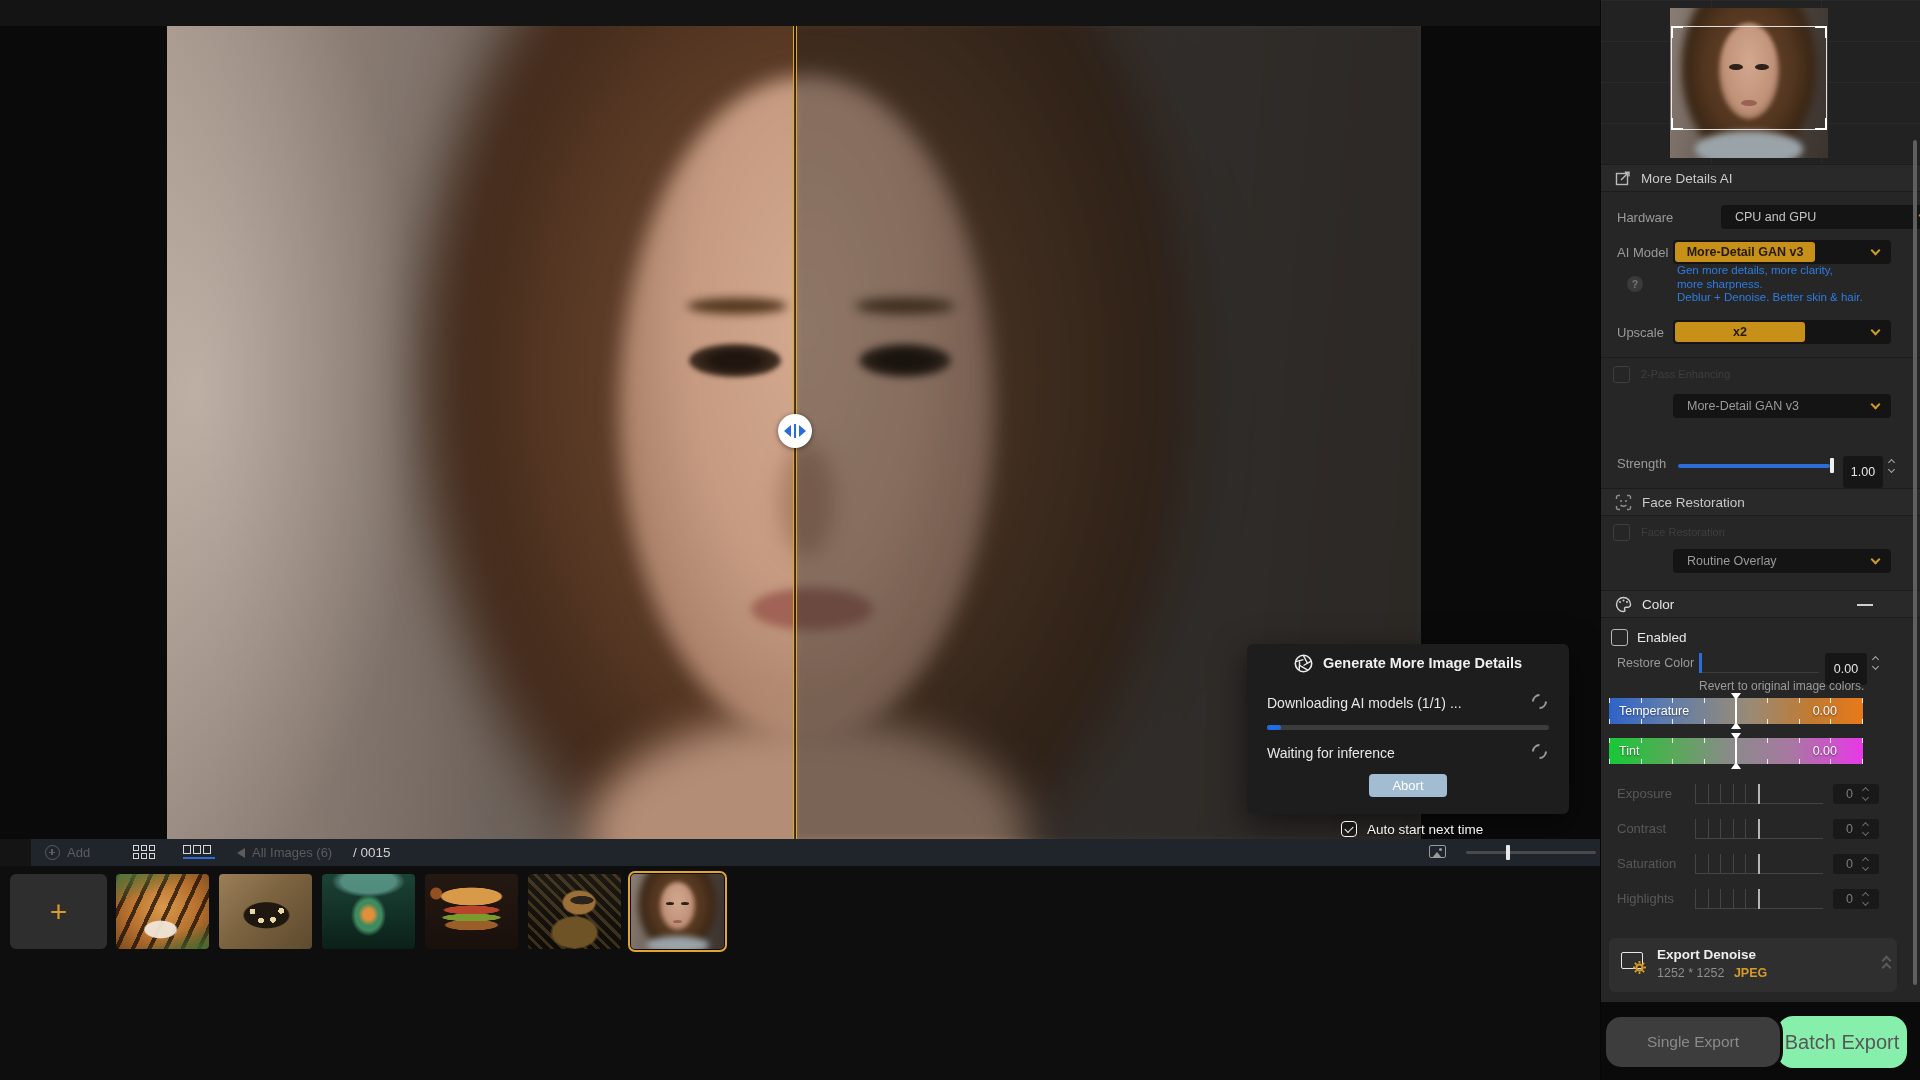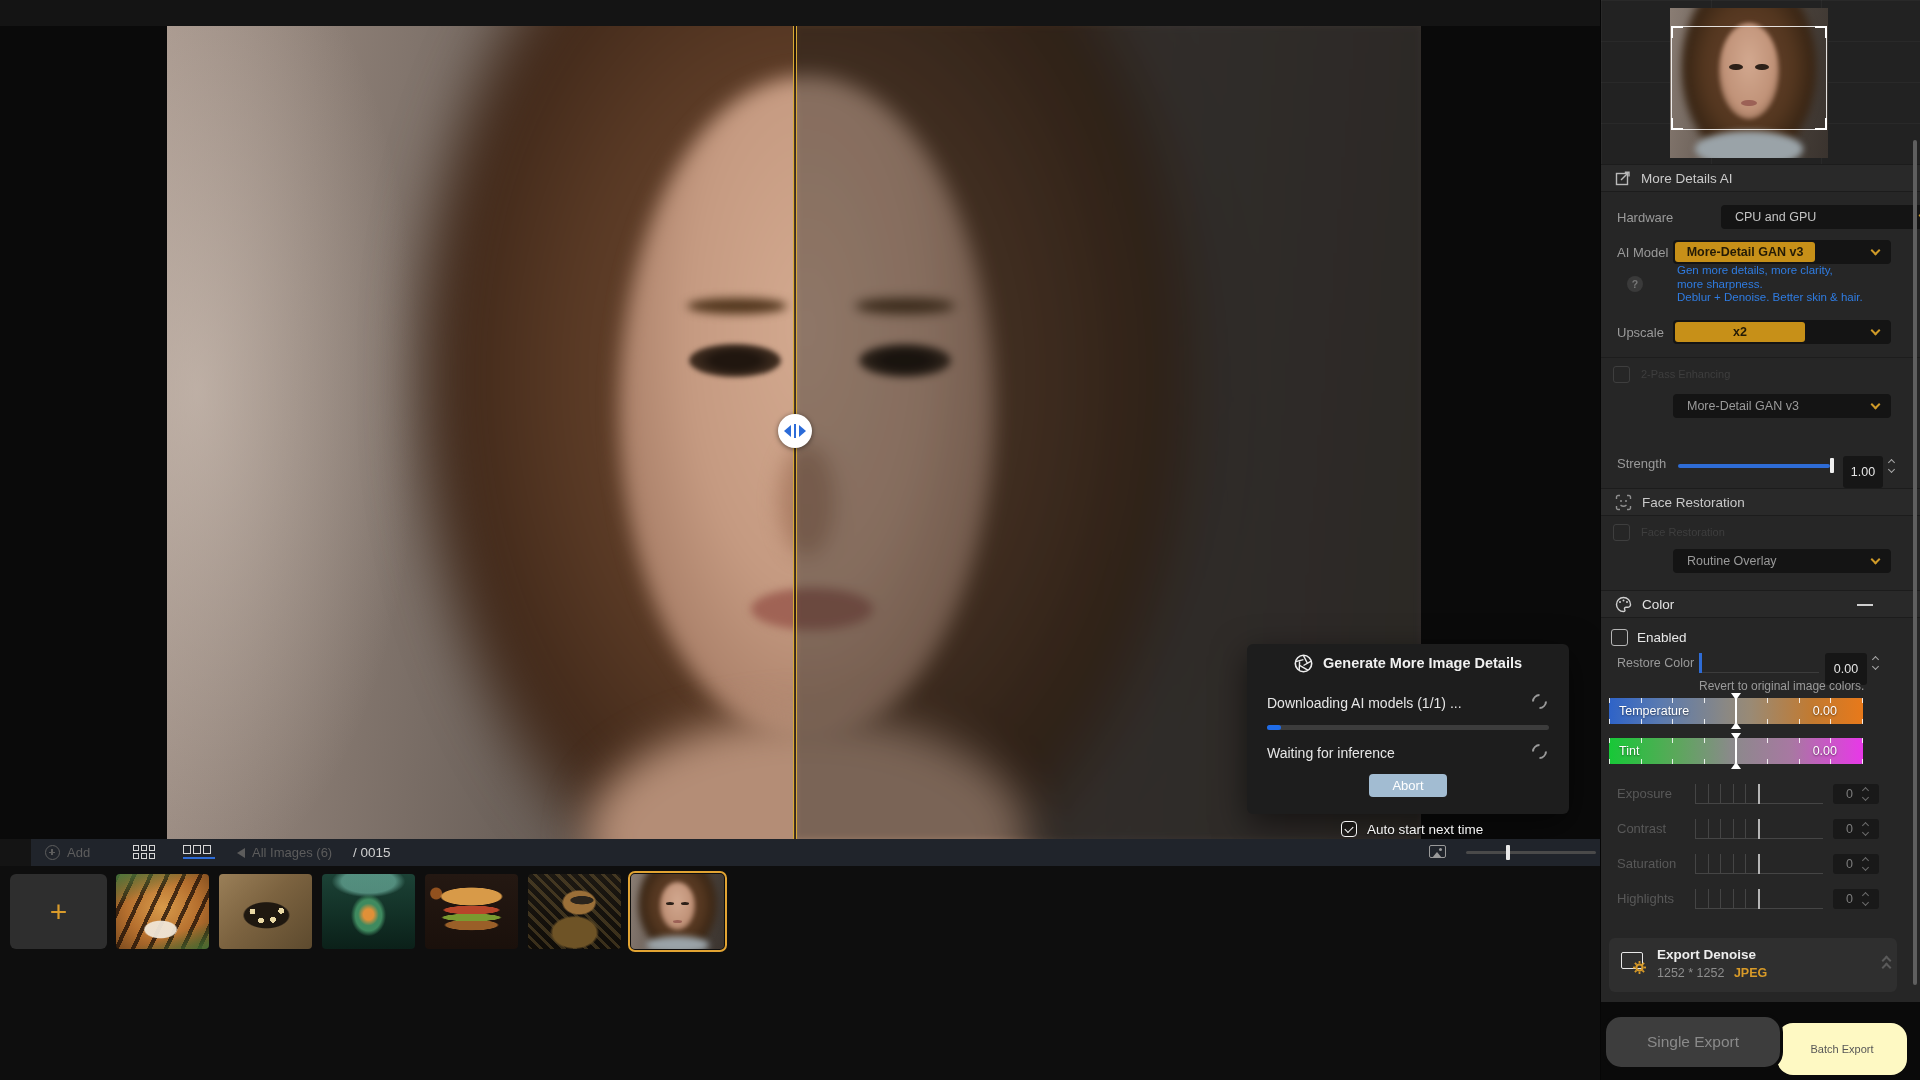--- a/index.html
+++ b/index.html
@@ -263,22 +263,22 @@
   .exp-frame { position:absolute; left:0; top:2px; width:22px; height:17px; border:1.6px solid #e8e8e8; border-radius:2px; }
   .exp-gear { position:absolute; left:12px; top:11px; width:13px; height:13px; }
   .exp-title { position:absolute; left:48px; top:9px; color:#ededed; font-size:13.5px; font-weight:700; }
   .exp-sub { position:absolute; left:48px; top:28px; font-size:12.5px; }
   .exp-sub .sz { color:#8d8d8d; } .exp-sub .fmt { color:#d89a28; font-weight:700; margin-left:6px; }
   .dbl-chev { position:absolute; left:272px; top:17px; width:12px; height:18px; cursor:pointer; }
   .dbl-chev i { position:absolute; left:2px; width:7px; height:7px; border:solid #5a5a5a; border-width:2px 0 0 2px; transform:rotate(45deg); }
   .dbl-chev i.a { top:2px; } .dbl-chev i.b { top:9px; }
 
   .exp-zone { position:absolute; left:0; top:1002px; width:320px; height:78px; background:#0a0a0a; }
-  .btn-batch { position:absolute; left:176px; top:21px; width:130px; height:52px; background:#fef9c3; border-radius:16px;
-    color:#575757; font-size:11px; display:flex; align-items:center; justify-content:center; cursor:pointer; }
+  .btn-batch { position:absolute; left:176px; top:14px; width:130px; height:52px; background:#86efac; border-radius:16px;
+    color:#575757; font-size:20px; display:flex; align-items:center; justify-content:center; cursor:pointer; }
   .btn-single { position:absolute; left:2px; top:12px; width:180px; height:56px; background:#3d3d3d; border-radius:18px;
     border:3px solid #0a0a0a; color:#8a8a8a; font-size:15.5px; display:flex; align-items:center; justify-content:center;
     z-index:2; cursor:pointer; }
   .sb-scroll { position:absolute; left:312px; top:140px; width:4px; height:845px; background:#5f5f5f; border-radius:2px; cursor:pointer; }
 
   svg { display:block; }
 </style>
 </head>
 <body>
 

